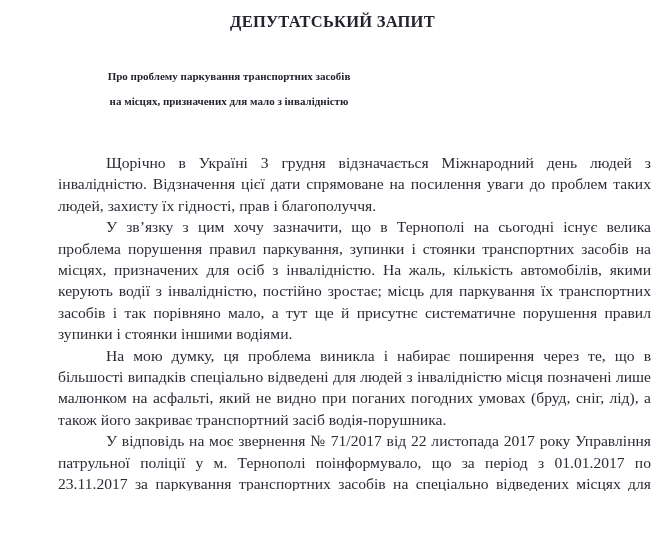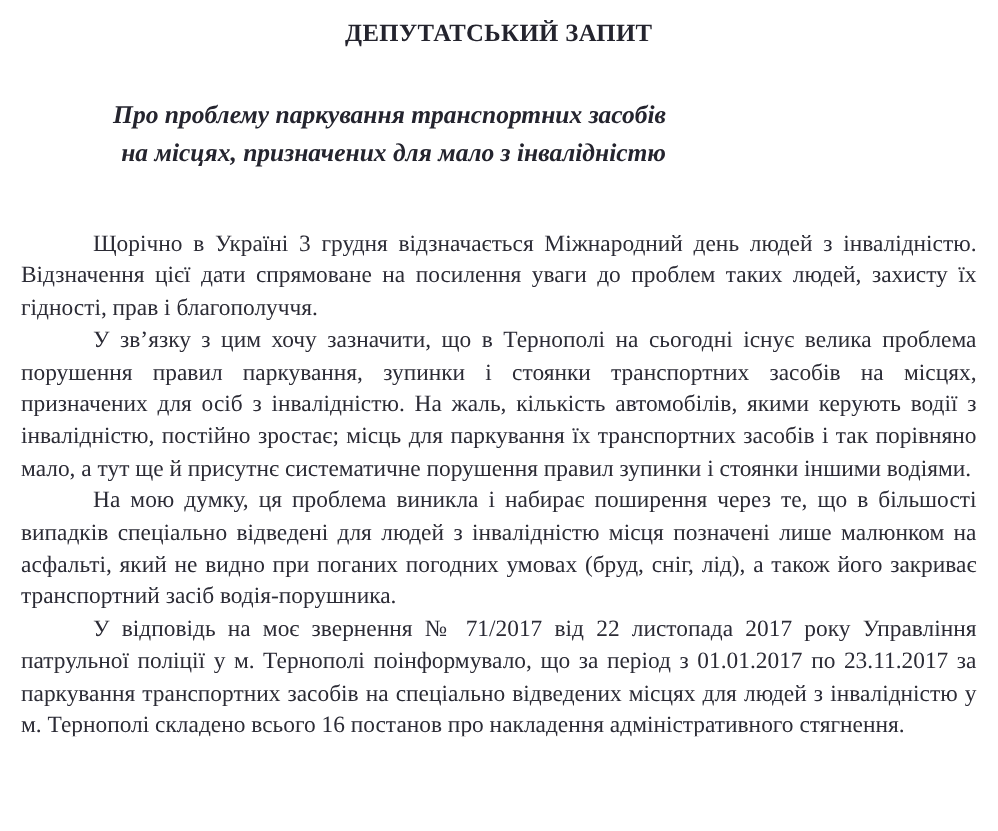--- a/index.html
+++ b/index.html
@@ -41,37 +41,37 @@
     font-size: 16.5px;
     letter-spacing: 0.25px;
     line-height: 20px;
     color: #24242e;
   }
 
   
   .doc-subtitle {
     margin: 0;
     padding-top: 32px;
-    text-align: right;
+    text-align: center;
     font-family: "Liberation Serif", "DejaVu Serif", serif;
     font-weight: bold;
-    font-style: italic;
-    font-size: 17px;
+    font-size: 11px;
     line-height: 25px;
     color: #24242e;
     max-width: 430px;
   }
 
   .doc-subtitle .sub-line {
     display: block;
   }
 
   
   .doc-content {
     padding-top: 38px;
+    margin-left: 44px;
   }
 
   p.para {
     margin: 0;
     text-align: justify;
     text-justify: inter-word;
     font-size: 15.6px;
     line-height: 21.4px;
     text-indent: 48px;
     color: #2b2b35;

